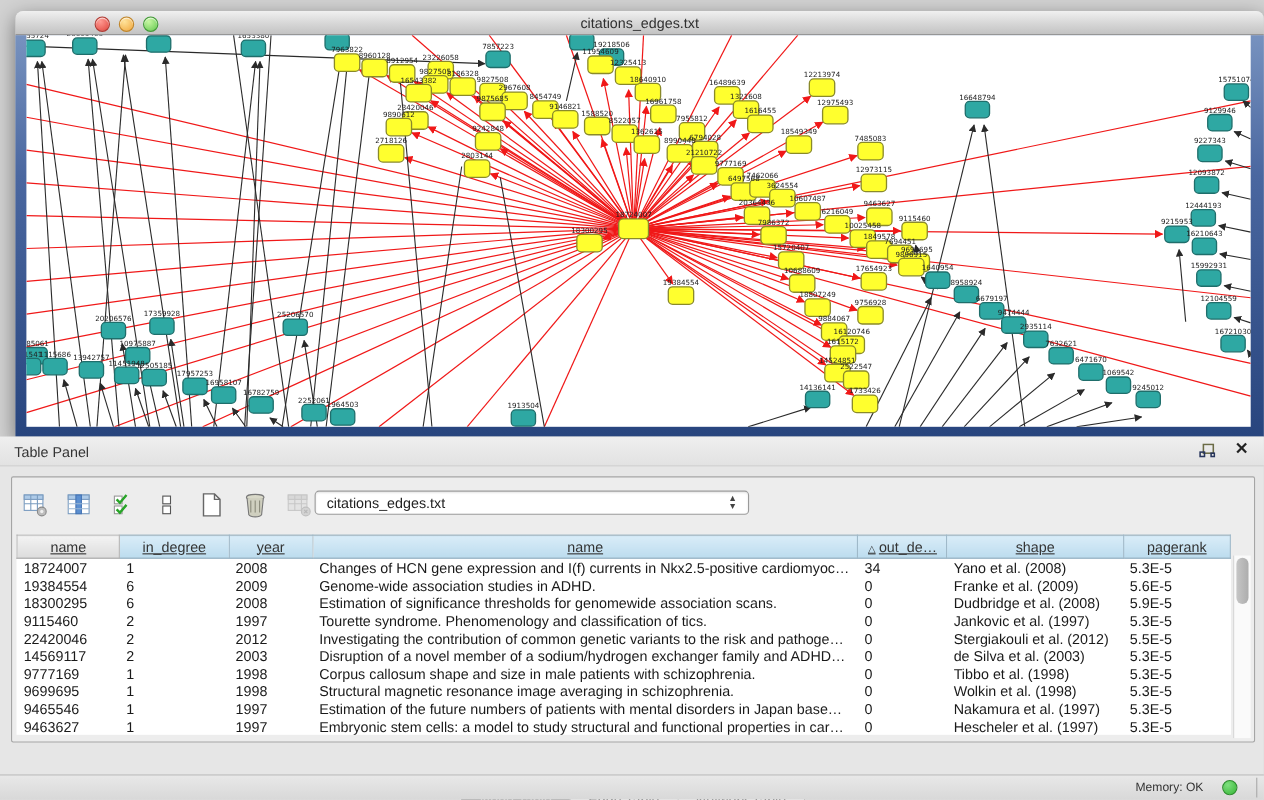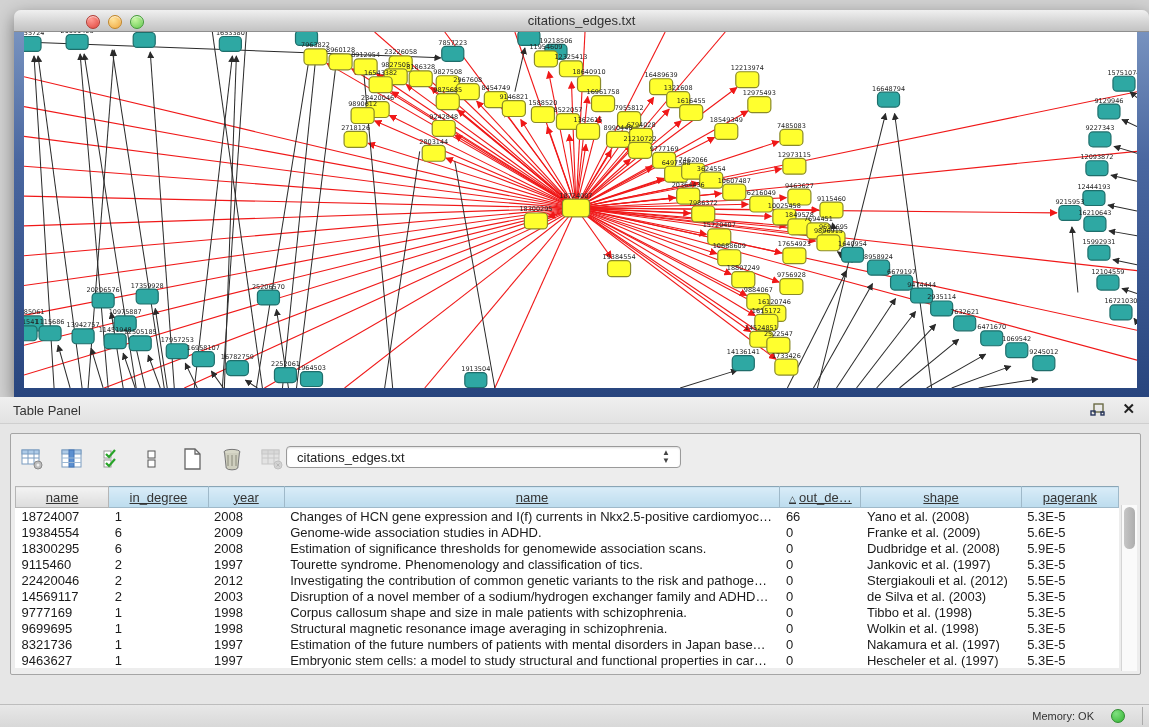--- a/index.html
+++ b/index.html
@@ -567,21 +567,21 @@
               <th>shape</th>
               <th>pagerank</th>
             </tr>
           </thead>
         <tbody id="grid-body">
             <tr>
               <td>18724007</td>
               <td>1</td>
               <td>2008</td>
               <td>Changes of HCN gene expression and I(f) currents in Nkx2.5-positive cardiomyoc…</td>
-              <td>66</td>
+              <td>34</td>
               <td>Yano et al. (2008)</td>
               <td>5.3E-5</td>
             </tr>
             <tr>
               <td>19384554</td>
               <td>6</td>
               <td>2009</td>
               <td>Genome-wide association studies in ADHD.</td>
               <td>0</td>
               <td>Franke et al. (2009)</td>
@@ -635,21 +635,21 @@
             <tr>
               <td>9699695</td>
               <td>1</td>
               <td>1998</td>
               <td>Structural magnetic resonance image averaging in schizophrenia.</td>
               <td>0</td>
               <td>Wolkin et al. (1998)</td>
               <td>5.3E-5</td>
             </tr>
             <tr>
-              <td>8321736</td>
+              <td>9465546</td>
               <td>1</td>
               <td>1997</td>
               <td>Estimation of the future numbers of patients with mental disorders in Japan base…</td>
               <td>0</td>
               <td>Nakamura et al. (1997)</td>
               <td>5.3E-5</td>
             </tr>
             <tr>
               <td>9463627</td>
               <td>1</td>

